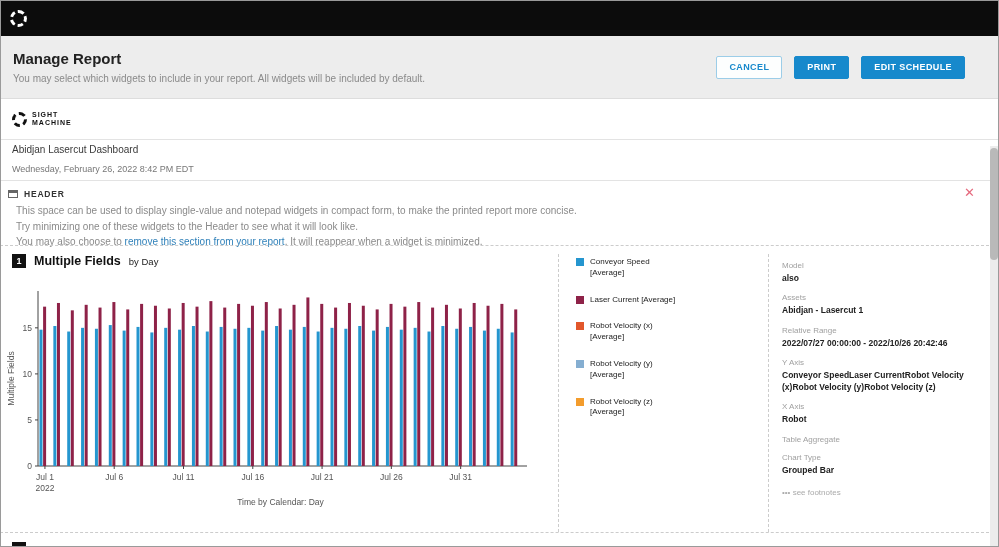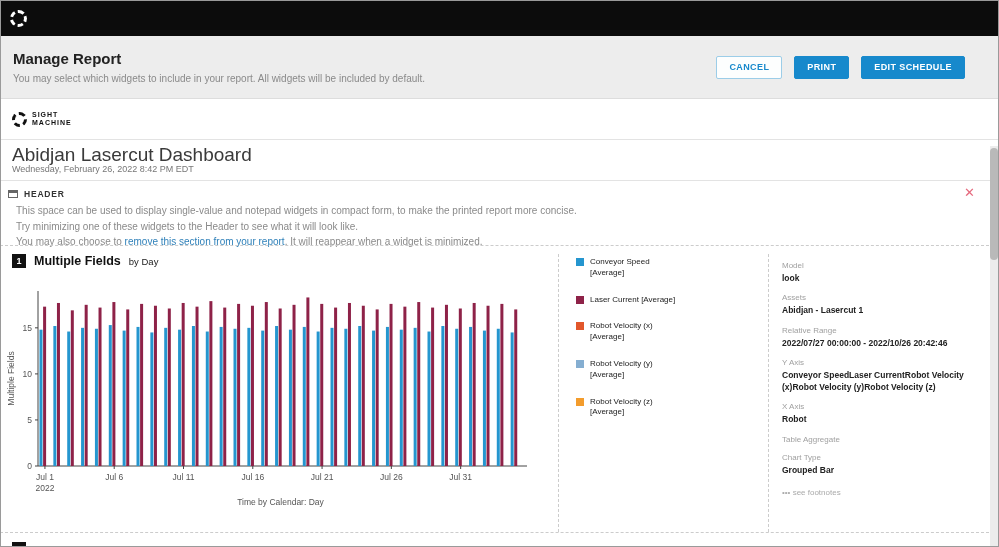--- a/index.html
+++ b/index.html
@@ -20,21 +20,21 @@
   .btn.outline{background:#fdfefe;border:1px solid #9ccde8;color:#1789cc}
   .btn.solid{background:#1789cc;border:1px solid #1789cc;color:#fff}
 
   
   .report{position:absolute;top:98px;left:0;right:0;bottom:0;background:#fff;border-top:1px solid #ddd}
   .sm-logo{position:absolute;top:12px;left:12px;display:flex;align-items:center;gap:5px}
   .gear-dark{width:15px;height:15px;border:3px dashed #111;border-radius:50%}
   .logo-text{font-size:7px;font-weight:bold;letter-spacing:1px;line-height:1.2;color:#111}
   .hr-solid{position:absolute;left:0;right:0;border-top:1px solid #e3e3e3}
   .hr-dashed{position:absolute;left:0;right:0;border-top:1px dashed #ccc}
-  .rtitle{position:absolute;top:45px;left:12px;font-size:19px;color:#3a3a3a}
+  .rtitle{position:absolute;top:45px;left:12px;font-size:10px;color:#3a3a3a}
   .rdate{position:absolute;top:65px;left:12px;font-size:9px;color:#777}
 
   .header-row{position:absolute;top:90px;left:8px;display:flex;align-items:center;gap:6px}
   .win-icon{width:10px;height:8px;border:1px solid #666;border-top-width:3px}
   .header-label{font-size:8.5px;font-weight:bold;letter-spacing:.8px;color:#333}
   .close-x{position:absolute;top:87px;right:24px;font-size:13px;color:#e5697d;cursor:pointer;line-height:1}
   .hp{position:absolute;top:104px;left:16px;font-size:10px;color:#8a8a8a;line-height:1.55}
   .hp a{color:#2f80b9;text-decoration:none;cursor:pointer}
 
   .widget-head{position:absolute;top:155px;left:12px;display:flex;align-items:center;gap:8px}
@@ -244,21 +244,21 @@
       <div class="legend-item">
         <span class="swatch" style="background: rgb(243, 156, 44);"></span>
         <span class="legend-label">Robot Velocity (z) [Average]</span>
       </div>
     </div>
 
   <div class="meta">
     <div id="meta-list">
         <div class="meta-item">
           <div class="meta-label">Model</div>
-          <div class="meta-value">look</div>
+          <div class="meta-value">also</div>
         </div>
         <div class="meta-item">
           <div class="meta-label">Assets</div>
           <div class="meta-value">Abidjan - Lasercut 1</div>
         </div>
         <div class="meta-item">
           <div class="meta-label">Relative Range</div>
           <div class="meta-value">2022/07/27 00:00:00 - 2022/10/26 20:42:46</div>
         </div>
         <div class="meta-item">

